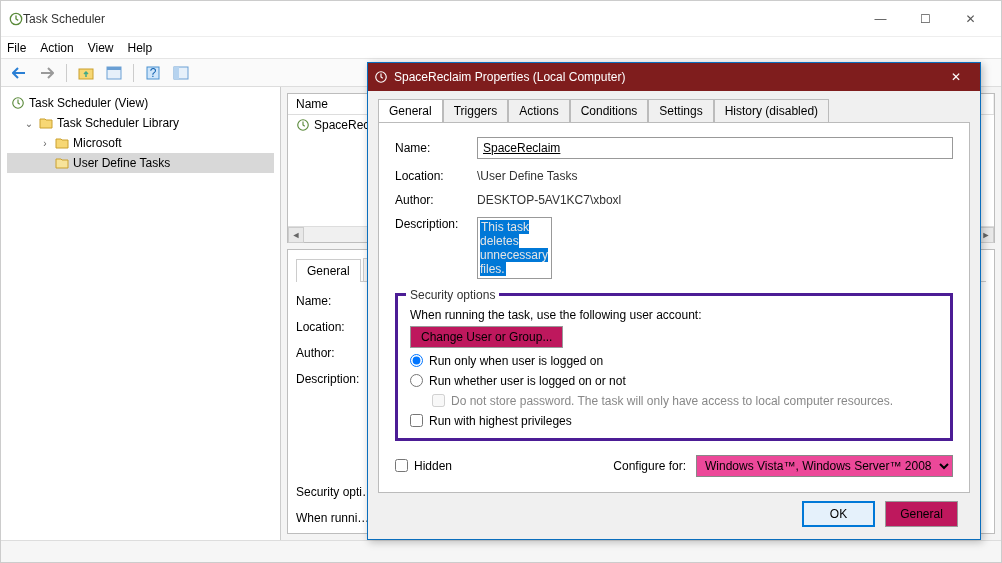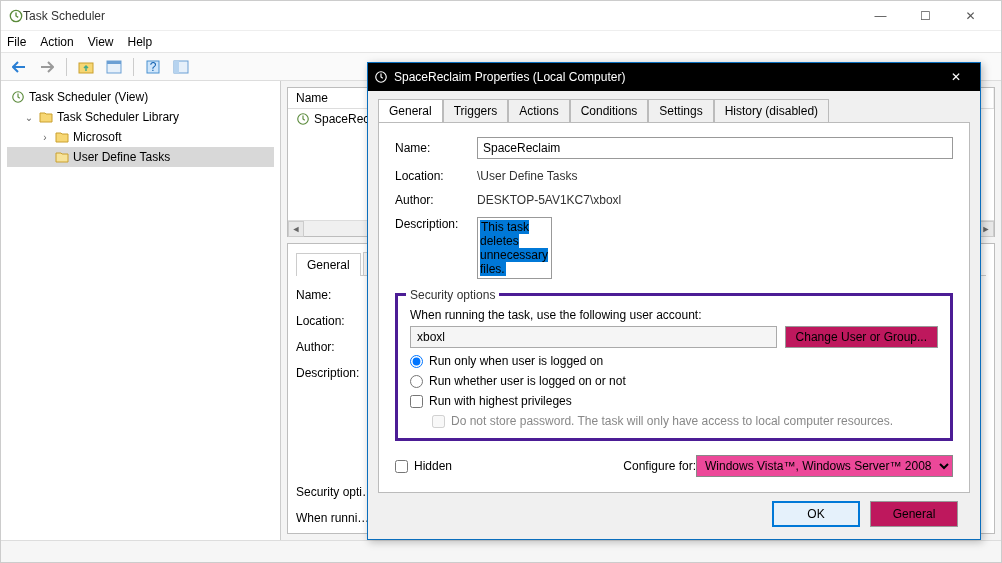--- a/index.html
+++ b/index.html
@@ -1,20 +1,20 @@
 <!DOCTYPE html>
 <html><head>
 <meta charset="utf-8">
 <style>
 * { box-sizing: border-box; margin: 0; padding: 0; font-family: "Segoe UI", Tahoma, sans-serif; font-size: 12px; }
 body { background: #fff; width: 1002px; height: 563px; overflow: hidden; position: relative; }
 
 
 .main-window { width: 1002px; height: 563px; border: 1px solid #ccc; background: #fff; display: flex; flex-direction: column; }
-.titlebar { height: 30px; display: flex; align-items: center; padding: 0 8px; border-bottom: 1px solid #eee; }
+.titlebar { height: 36px; display: flex; align-items: center; padding: 0 8px; border-bottom: 1px solid #eee; }
 .titlebar .title { flex: 1; color: #333; }
 .win-controls { display: flex; gap: 0; }
 .win-btn { width: 45px; height: 28px; display: flex; align-items: center; justify-content: center; color: #555; cursor: default; }
 
 .menubar { height: 22px; display: flex; align-items: center; padding: 0 6px; gap: 14px; border-bottom: 1px solid #e5e5e5; }
 .menubar span { color: #000; cursor: default; }
 
 .toolbar { height: 28px; display: flex; align-items: center; padding: 0 6px; gap: 4px; border-bottom: 1px solid #ddd; background: #fafafa; }
 .tool-btn { width: 24px; height: 22px; display: flex; align-items: center; justify-content: center; border: 1px solid transparent; }
 .tool-sep { width: 1px; height: 18px; background: #ccc; margin: 0 3px; }
@@ -40,52 +40,52 @@
 .tab-strip { display: flex; gap: 2px; border-bottom: 1px solid #ccc; }
 .tab { padding: 4px 10px; border: 1px solid #ccc; border-bottom: none; background: #f5f5f5; cursor: default; }
 .tab.active { background: #fff; position: relative; top: 1px; }
 .field-row { display: flex; align-items: center; margin-top: 8px; gap: 10px; }
 .field-row .lbl { width: 80px; }
 
 .statusbar { height: 22px; border-top: 1px solid #ddd; background: #f6f6f6; }
 
 
 .dialog { position: absolute; left: 367px; top: 62px; width: 614px; height: 478px; background: #f0f0f0; border: 1px solid #0a6ebd; box-shadow: 2px 2px 8px rgba(0,0,0,0.25); display: flex; flex-direction: column; }
-.dlg-titlebar { height: 28px; background: #000000; color: #fff; display: flex; align-items: center; padding: 0 6px; }
+.dlg-titlebar { height: 28px; background: #7f1d1d; color: #fff; display: flex; align-items: center; padding: 0 6px; }
 .dlg-titlebar .title { flex: 1; font-size: 12px; }
 .dlg-close { width: 36px; height: 26px; display:flex;align-items:center;justify-content:center; color:#fff; }
 
 .dlg-body { flex: 1; padding: 8px 10px 4px 10px; display: flex; flex-direction: column; }
 .dlg-tabs { display: flex; gap: 0; }
 .dlg-tab { padding: 4px 10px; border: 1px solid #bbb; border-bottom: none; background: #f0f0f0; cursor: default; font-size: 12px; }
 .dlg-tab.active { background: #fff; }
 .dlg-tab-panel { flex: 1; border: 1px solid #bbb; background: #fff; padding: 14px 16px; display: flex; flex-direction: column; gap: 10px; }
 
 .prop-row { display: flex; align-items: center; gap: 12px; }
 .prop-row .lbl { width: 70px; }
-.prop-row input.txt { flex: 1; border: 1px solid #999; padding: 3px 5px; background: #fff; }
+.prop-row input.txt { flex: 1; border: 1px solid #999; padding: 3px 5px; background: #fff; text-decoration: underline; }
 .prop-row .val { flex: 1; color: #333; }
 .desc-box { flex: 0 0 64px; border: 1px solid #999; background: #fff; padding: 2px; }
-.desc-box .hl { background: #0078d7; color: #000000; padding: 0 1px; }
+.desc-box .hl { background: #0078d7; color: #e5e5e5; padding: 0 1px; }
 
 .group { border: 3px solid #4c1d95; padding: 12px 12px 10px 12px; margin-top: 4px; position: relative; }
 .group .legend { position: absolute; top: -8px; left: 8px; background: #fff; padding: 0 4px; color: #333; }
 .acct-row { display: flex; gap: 8px; align-items: center; margin-top: 4px; }
 .acct-row .acct { flex: 1; border: 1px solid #aaa; background: #f5f5f5; padding: 3px 6px; }
 .btn { border: 1px solid #999; background: #be185d; padding: 3px 10px; cursor: default; }
-.radio-row, .check-row { display: flex; align-items: flex-end; gap: 6px; margin-top: 6px; }
+.radio-row, .check-row { display: flex; align-items: flex-start; gap: 6px; margin-top: 6px; }
 .radio-row.indent, .check-row.indent { margin-left: 22px; color: #888; }
 input[type=radio], input[type=checkbox] { width: 13px; height: 13px; }
 
-.bottom-row { display: flex; align-items: center; margin-top: 4px; }
+.bottom-row { display: flex; align-items: center; gap: 10px; margin-top: 4px; }
 .bottom-row .spacer { flex: 1; }
 select.cfg { flex: 1; border: 1px solid #888; padding: 2px 4px; background: #ec4899; }
 
 .dlg-buttons { display: flex; justify-content: flex-end; gap: 10px; padding: 8px 12px; }
-.dlg-buttons .btn { width: 88px; text-align: center; padding: 4px 0; }
+.dlg-buttons .btn { width: 73px; text-align: center; padding: 4px 0; }
 .dlg-buttons .btn.primary { border: 2px solid #0078d7; background: #e5f1fb; }
 
 
 .clock-svg { width: 14px; height: 14px; }
 </style>
 </head>
 <body>
 
 <div class="main-window">
 
@@ -269,38 +269,37 @@
         <span class="lbl">Description:</span>
         <div class="desc-box">
           <span class="hl">This task deletes unnecessary files.</span>
         </div>
       </div>
 
       <div class="group">
         <span class="legend">Security options</span>
         <div>When running the task, use the following user account:</div>
         <div class="acct-row">
-          <div class="acct">xboxl</div>
           <button class="btn">Change User or Group...</button>
         </div>
         <label class="radio-row">
           <input type="radio" name="runmode" checked="" style="">
           <span>Run only when user is logged on</span>
         </label>
         <label class="radio-row">
           <input type="radio" name="runmode" style="">
           <span>Run whether user is logged on or not</span>
         </label>
+        <label class="check-row indent">
+          <input type="checkbox" disabled="" style="">
+          <span>Do not store password.  The task will only have access to local computer resources.</span>
+        </label>
         <label class="check-row">
           <input type="checkbox" style="">
           <span>Run with highest privileges</span>
-        </label>
-        <label class="check-row indent">
-          <input type="checkbox" disabled="" style="">
-          <span>Do not store password.  The task will only have access to local computer resources.</span>
         </label>
       </div>
 
       <div class="bottom-row">
         <label class="check-row" style="margin-top:0">
           <input type="checkbox" style="">
           <span>Hidden</span>
         </label>
         <div class="spacer"></div>
         <span>Configure for:</span>

